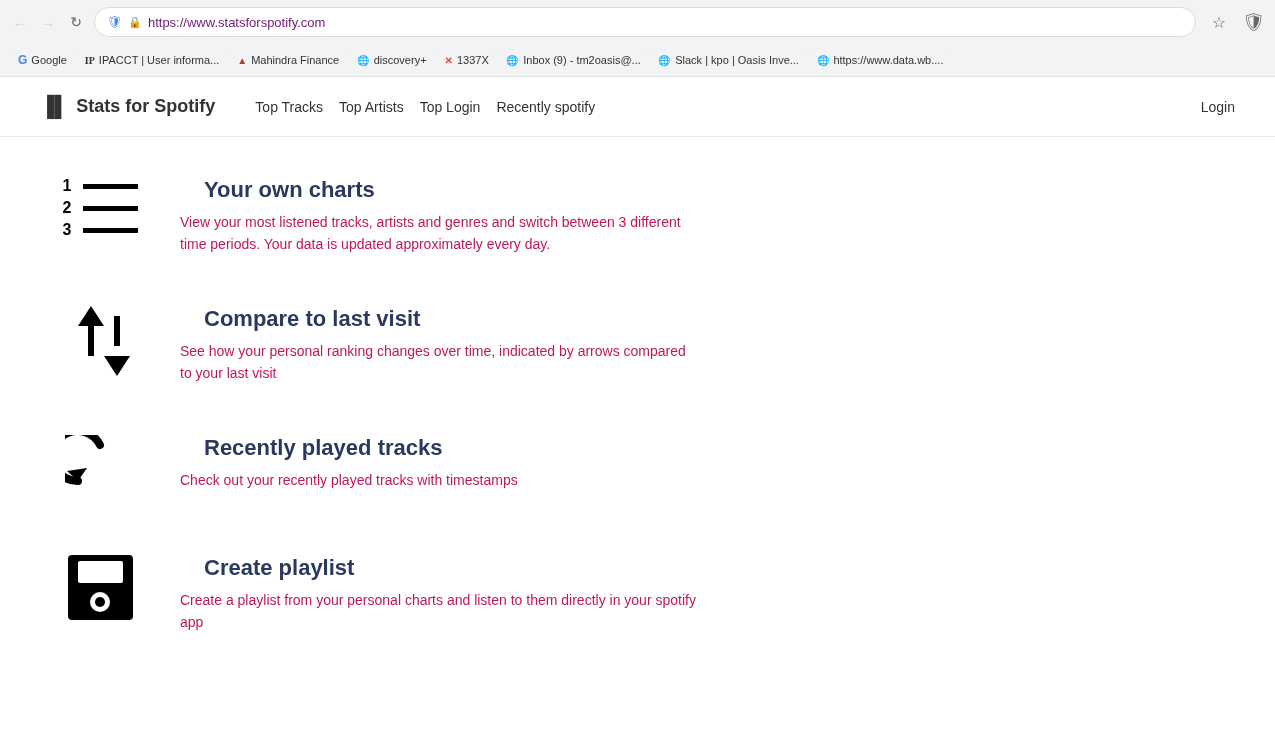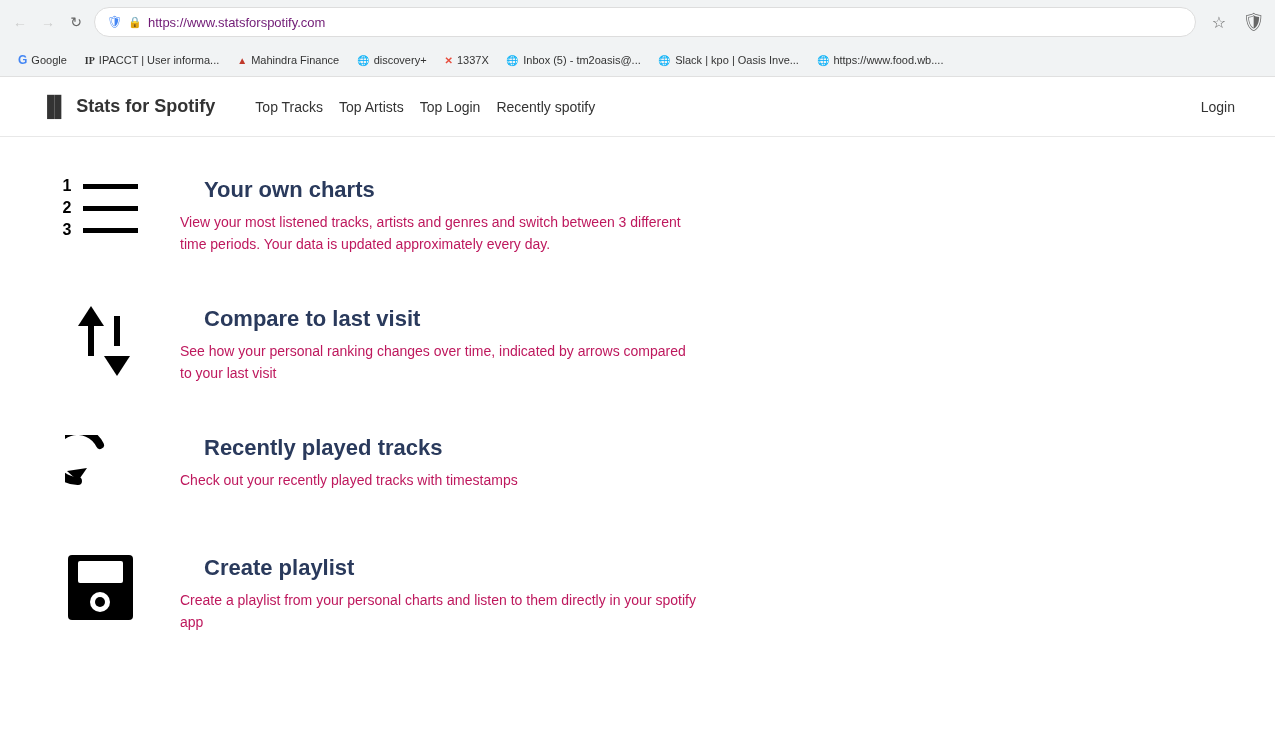--- a/index.html
+++ b/index.html
@@ -89,29 +89,29 @@
     <div class="browser-tab">
       <span class="browser-tab-favicon">🌐</span>
       <span>discovery+</span>
     </div>
     <div class="browser-tab">
       <span class="browser-tab-favicon" style="color:#e74c3c; font-weight:bold;">✕</span>
       <span>1337X</span>
     </div>
     <div class="browser-tab">
       <span class="browser-tab-favicon">🌐</span>
-      <span>Inbox (5) - tm2oasis@...</span>
+      <span>Inbox (9) - tm2oasis@...</span>
     </div>
     <div class="browser-tab">
       <span class="browser-tab-favicon">🌐</span>
       <span>Slack | kpo | Oasis Inve...</span>
     </div>
     <div class="browser-tab">
       <span class="browser-tab-favicon">🌐</span>
-      <span>https://www.food.wb....</span>
+      <span>https://www.data.wb....</span>
     </div>
   </div>
 </div>
 
 <div class="site-wrapper">
 
   <nav class="site-nav">
     <div class="site-logo">
       <span class="site-logo-icon">▐▌</span>
       <span>Stats for Spotify</span>

